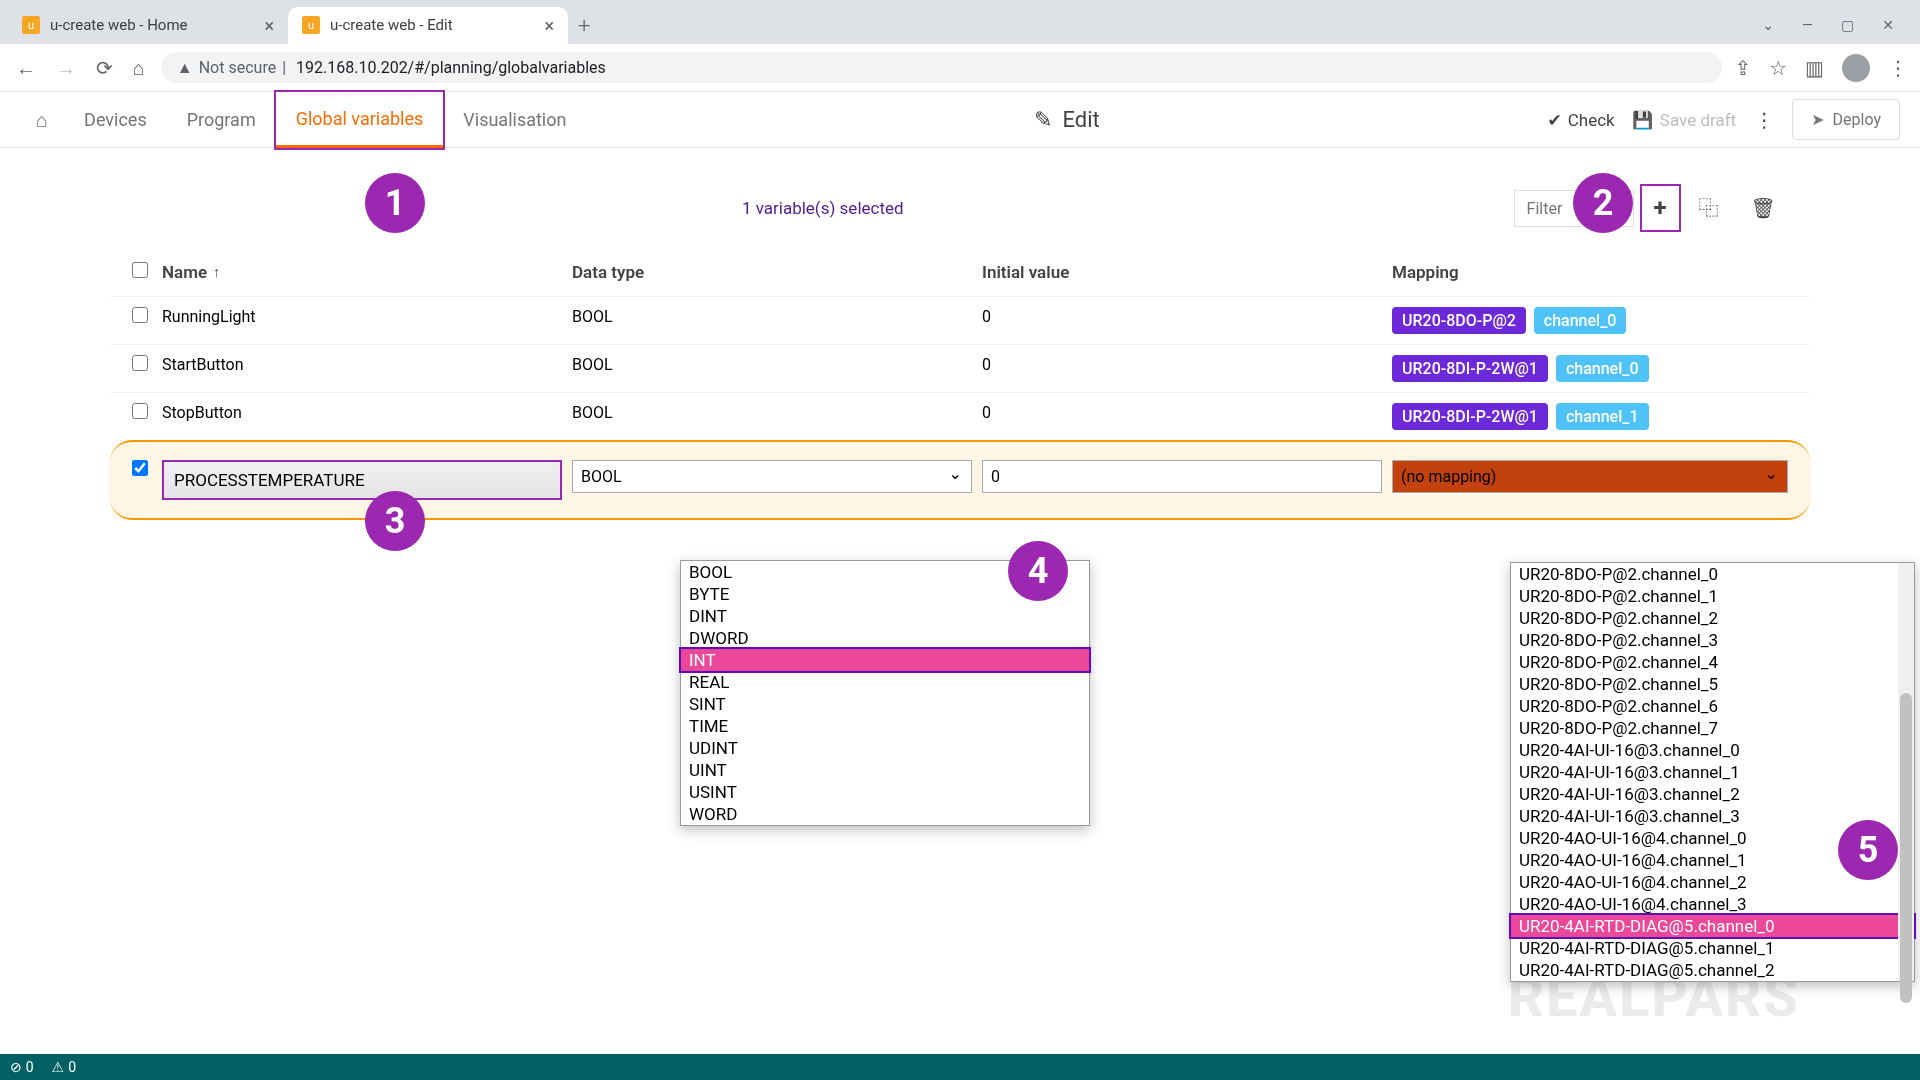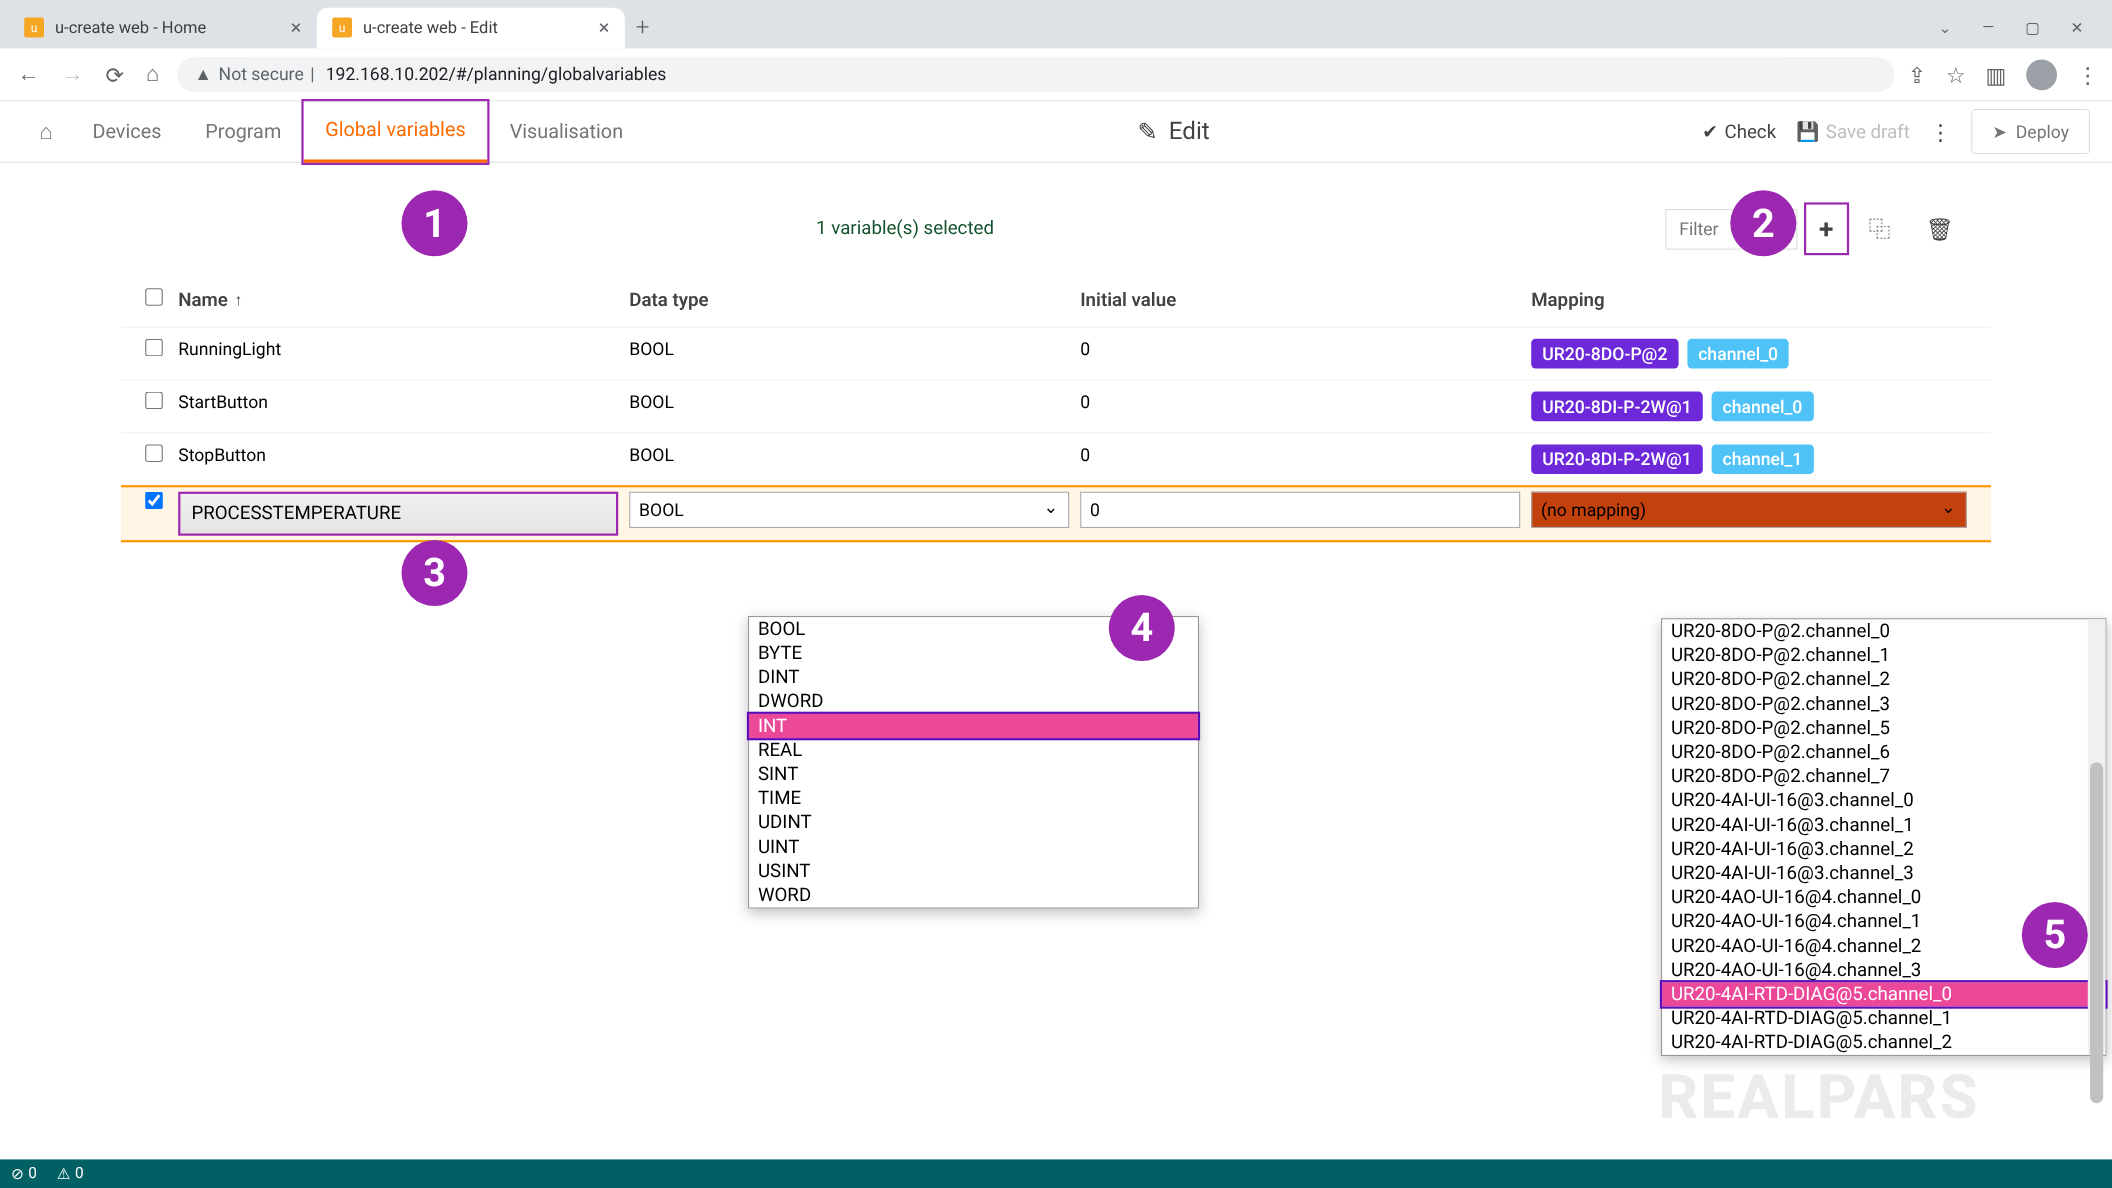--- a/index.html
+++ b/index.html
@@ -34,42 +34,42 @@
 .app-nav .center { flex: 1; display: flex; align-items: center; justify-content: center; gap: 10px; color: #424242; font-size: 22px; }
 .app-nav .right-actions { display: flex; align-items: center; gap: 18px; }
 .app-nav .action { display: flex; align-items: center; gap: 6px; color: #424242; font-size: 17px; cursor: pointer; }
 .app-nav .action.disabled { color: #bdbdbd; }
 .app-nav .deploy-btn { border: 1px solid #ddd; border-radius: 4px; padding: 10px 18px; display: flex; align-items: center; gap: 8px; color: #757575; }
 .app-nav .kebab { font-size: 20px; color: #424242; cursor: pointer; }
 
 
 .panel { margin: 20px 110px 0; background: #fff; position: relative; }
 .panel-header { display: flex; align-items: center; padding: 18px 22px; }
-.panel-header .sel-text { flex: 1; text-align: center; color: #14532d; font-size: 17px; }
+.panel-header .sel-text { flex: 1; text-align: center; color: #4c1d95; font-size: 17px; }
 .panel-header .filter-input { border: 1px solid #ddd; padding: 8px 12px; font-size: 16px; width: 120px; color: #9e9e9e; }
 .panel-header .tool-btn { padding: 8px 12px; color: #424242; font-size: 20px; cursor: pointer; margin-left: 8px; }
 .panel-header .tool-btn.add { outline: 2px solid #9c27b0; font-weight: bold; font-size: 24px;}
 
 
 .tbl { width: 100%; }
 .tbl .hdr { display: flex; align-items: center; padding: 14px 22px; font-weight: 600; color: #424242; font-size: 17px; }
 .tbl .row { display: flex; align-items: flex-start; padding: 10px 22px; border-top: 1px solid #f0f0f0; min-height: 48px; }
 .tbl .cb { width: 30px; }
 .tbl .cb input { width: 16px; height: 16px; }
 .tbl .c-name { width: 410px; display: flex; align-items: center; gap: 6px; }
 .tbl .c-type { width: 410px; }
 .tbl .c-init { width: 410px; }
 .tbl .c-map { flex: 1; }
 .sort-arrow { font-size: 14px; }
 
 .badge { display: inline-block; padding: 4px 10px; border-radius: 4px; color: #fff; font-size: 16px; font-weight: 500; }
 .badge.grey { background: #6d28d9; }
 .badge.blue { background: #4fc3f7; margin-left: 4px; }
 
-.row.editing { background: #fff6e5; border-top: 2px solid #ff9800; border-bottom: 2px solid #ff9800; padding: 4px 22px; }
+.row.editing { background: #fff6e5; border-top: 2px solid #ff9800; border-bottom: 2px solid #ff9800; padding: 18px 22px; border-radius: 22px; }
 .row.editing .name-input { width: 400px; padding: 8px 10px; border: 2px solid #9c27b0; background: linear-gradient(#f0f0f0,#e4e4e4); font-size: 17px; }
 .row.editing .type-select { width: 400px; padding: 6px 8px; border: 1px solid #aaa; font-size: 16px; background: #fff; appearance: none; position: relative; }
 .select-wrap { position: relative; width: 400px; }
 .select-wrap::after { content: "⌄"; position: absolute; right: 10px; top: 4px; pointer-events: none; font-size: 16px; }
 .row.editing .init-input { width: 400px; padding: 6px 8px; border: 1px solid #aaa; font-size: 16px; }
 .row.editing .map-select { width: 100%; padding: 6px 8px; border: 1px solid #aaa; font-size: 16px; background: #c2410c; }
 
 
 .dropdown { position: absolute; background: #fff; border: 1px solid #999; box-shadow: 0 4px 12px rgba(0,0,0,0.25); font-size: 17px; z-index: 100; }
 .dropdown .opt { padding: 1px 8px; cursor: pointer; }
@@ -229,20 +229,21 @@
     <div class="opt">UINT</div>
     <div class="opt">USINT</div>
     <div class="opt">WORD</div>
   </div>
 
 <div class="dropdown dd-map" id="dd-map">
   <div class="opt">UR20-8DO-P@2.channel_0</div>
     <div class="opt">UR20-8DO-P@2.channel_1</div>
     <div class="opt">UR20-8DO-P@2.channel_2</div>
     <div class="opt">UR20-8DO-P@2.channel_3</div>
+    <div class="opt">UR20-8DO-P@2.channel_4</div>
     <div class="opt">UR20-8DO-P@2.channel_5</div>
     <div class="opt">UR20-8DO-P@2.channel_6</div>
     <div class="opt">UR20-8DO-P@2.channel_7</div>
     <div class="opt">UR20-4AI-UI-16@3.channel_0</div>
     <div class="opt">UR20-4AI-UI-16@3.channel_1</div>
     <div class="opt">UR20-4AI-UI-16@3.channel_2</div>
     <div class="opt">UR20-4AI-UI-16@3.channel_3</div>
     <div class="opt">UR20-4AO-UI-16@4.channel_0</div>
     <div class="opt">UR20-4AO-UI-16@4.channel_1</div>
     <div class="opt">UR20-4AO-UI-16@4.channel_2</div>

